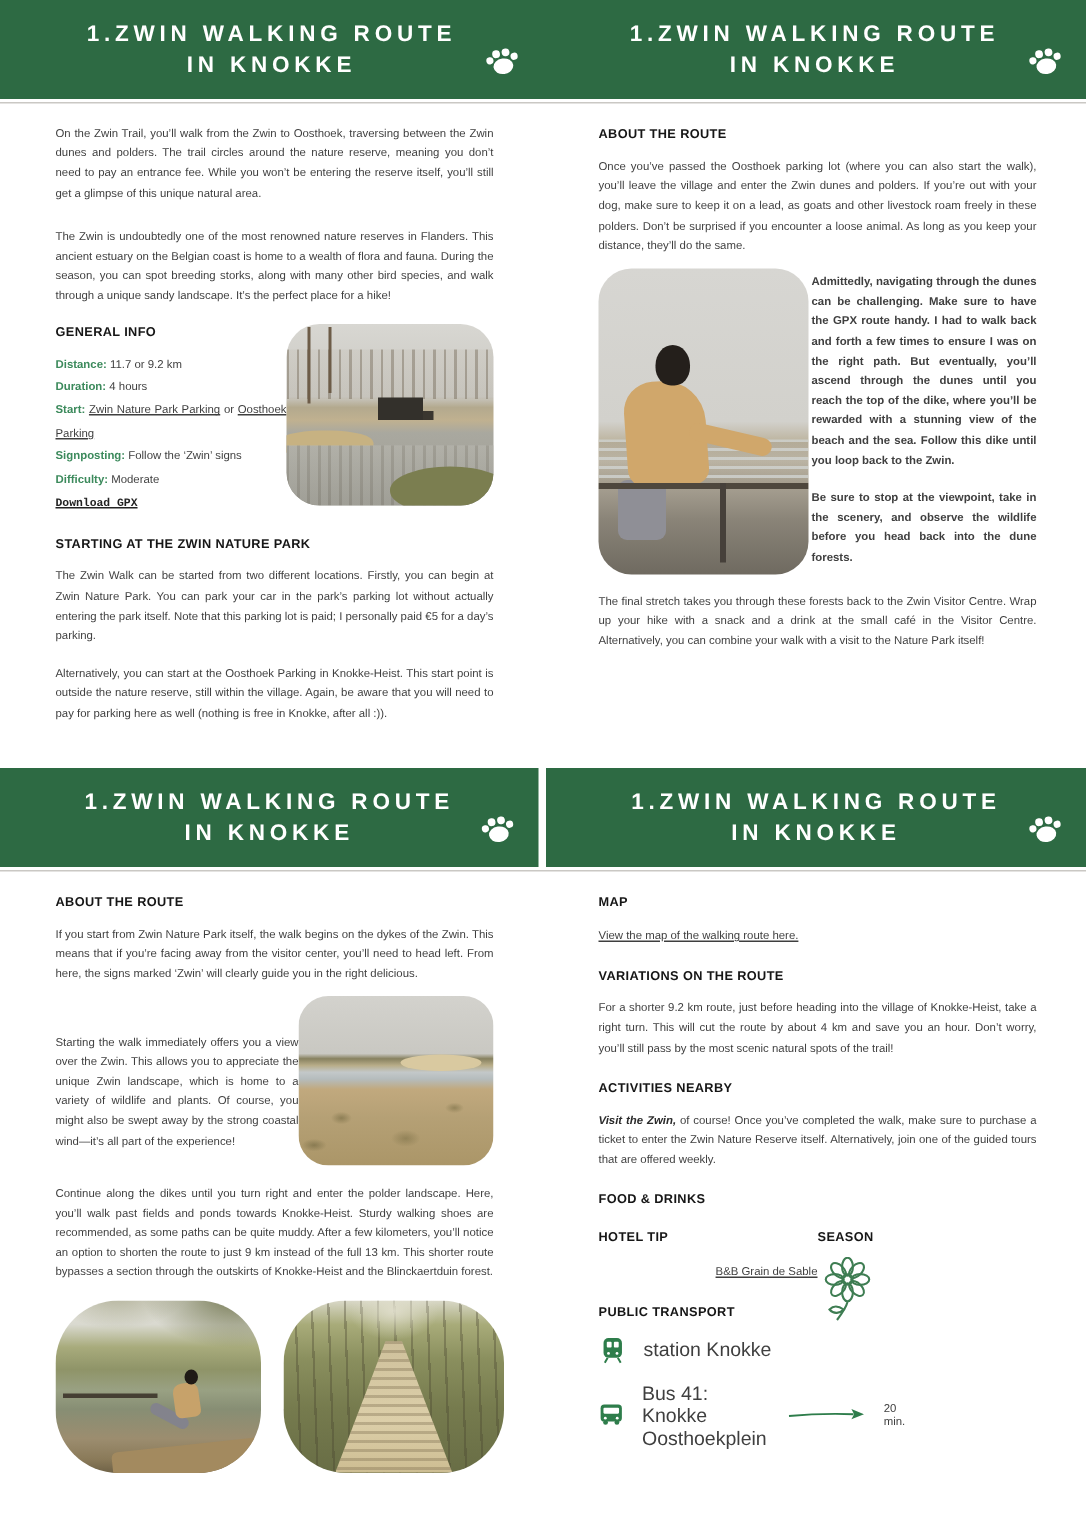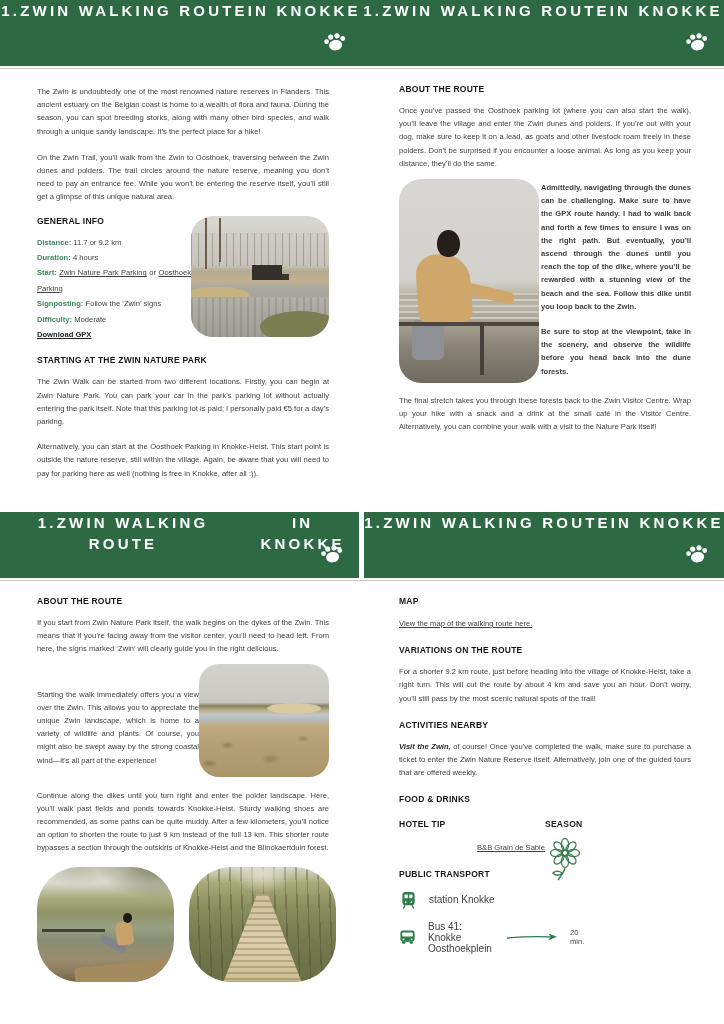--- a/index.html
+++ b/index.html
@@ -10,34 +10,34 @@
     --body:#3F3F3F;
     --rule:#CAC8C4;
   }
   *{box-sizing:border-box;margin:0;padding:0;}
   html,body{background:#fff;}
   body{font-family:"Liberation Sans",sans-serif;color:var(--body);}
   .sheet{width:724px;height:1024px;display:grid;grid-template-columns:362px 362px;grid-template-rows:512px 512px;background:#fff;}
   .page{position:relative;overflow:hidden;background:#fff;}
 
   
-  .page-header{height:66px;background:var(--green);position:relative;display:flex;flex-direction:row;justify-content:center;}
+  .page-header{height:66px;background:var(--green);position:relative;display:flex;flex-direction:column;justify-content:center;}
   .page--b3 .page-header{width:359px;}
   .page--b4 .page-header{margin-left:2px;}
   .hdr-line{color:#fff;font-weight:700;font-size:15px;line-height:21px;letter-spacing:3.2px;text-align:center;}
   .paw{position:absolute;right:15px;bottom:10px;}
   .page-rule{border-top:1px solid var(--rule);margin-top:2px;}
 
   
   .content{padding:0 33px 0 37px;}
   .h3{font-size:8.5px;font-weight:700;color:var(--ink);letter-spacing:0.25px;margin-top:15px;}
   .p{font-size:7.6px;line-height:13.2px;text-align:justify;margin-top:10px;color:var(--body);}
   .lead{font-weight:700;color:#2b2b2b;font-style:italic;}
   .lnk{color:var(--body);text-decoration:underline;cursor:pointer;}
-  .lnk-strong{color:#222;font-weight:700;text-decoration:underline;cursor:pointer;}
+  .lnk-strong{color:#222;font-weight:700;text-decoration:underline;cursor:pointer;font-family:Liberation Mono, monospace;}
   .gi-label{color:var(--accent);font-weight:700;}
   .gi-line{font-size:7.6px;line-height:15.4px;text-align:justify;}
   .photo{position:relative;overflow:hidden;flex-shrink:0;}
 
   
   .gi-flex{display:flex;margin-top:12px;}
   .gi-left{width:158px;}
   .photo1{width:138px;height:121px;border-radius:22px;margin-left:auto;
     background:linear-gradient(180deg,#d8d7d2 0%,#cac8c2 40%,#b3a98e 46%,#c0b190 53%,#a9a89f 60%,#9f9e96 100%);}
   .p1-trees{position:absolute;left:0;right:0;top:14%;height:28%;
@@ -97,21 +97,21 @@
     clip-path:polygon(43% 0,57% 0,100% 100%,0 100%);
     background:repeating-linear-gradient(180deg,rgba(120,105,75,.35) 0 2px,transparent 2px 6px),
                linear-gradient(180deg,#cfc19c,#dccfa9 60%,#cdbd92);}
 
   
   .cols{display:flex;margin-top:15px;}
   .col-l{width:50%;}
   .col-r{width:50%;}
   .transport-row{display:flex;align-items:center;margin-top:11px;}
   .transport-row .t-icon{width:18px;display:flex;justify-content:center;}
-  .t-label{font-size:10px;margin-left:12px;}
+  .t-label{font-size:13px;margin-left:12px;}
   .t-arrow{margin-left:14px;display:flex;align-items:center;}
   .t-dur{font-size:7.6px;margin-left:12px;}
   .flower-wrap{margin-top:9px;margin-left:2px;}
 </style>
 </head>
 <body>
 
 <div class="sheet">
 
   <div class="page">
@@ -125,22 +125,22 @@
               <circle cx="3.6" cy="9.4" r="2.4"></circle>
               <circle cx="8.3" cy="5.6" r="2.6"></circle>
               <circle cx="14.7" cy="5.2" r="2.6"></circle>
               <circle cx="20" cy="8.6" r="2.4"></circle>
             </g>
           </svg>
       </span>
     </div>
     <div class="page-rule"></div>
     <div class="content">
+      <p class="p" style="margin-top:13px">On the Zwin Trail, you’ll walk from the Zwin to Oosthoek, traversing between the Zwin dunes and polders. The trail circles around the nature reserve, meaning you don’t need to pay an entrance fee. While you won’t be entering the reserve itself, you’ll still get a glimpse of this unique natural area.</p>
       <p class="p" style="margin-top:16px">The Zwin is undoubtedly one of the most renowned nature reserves in Flanders. This ancient estuary on the Belgian coast is home to a wealth of flora and fauna. During the season, you can spot breeding storks, along with many other bird species, and walk through a unique sandy landscape. It’s the perfect place for a hike!</p>
-      <p class="p" style="margin-top:13px">On the Zwin Trail, you’ll walk from the Zwin to Oosthoek, traversing between the Zwin dunes and polders. The trail circles around the nature reserve, meaning you don’t need to pay an entrance fee. While you won’t be entering the reserve itself, you’ll still get a glimpse of this unique natural area.</p>
       <div class="gi-flex">
         <div class="gi-left">
           <div class="h3" style="margin-top:0">GENERAL INFO</div>
           <div style="margin-top:9px">
             <div class="gi-line">
               <span class="gi-label">Distance:</span>
               <span>11.7 or 9.2 km</span>
             </div>
             <div class="gi-line">
               <span class="gi-label">Duration:</span>

